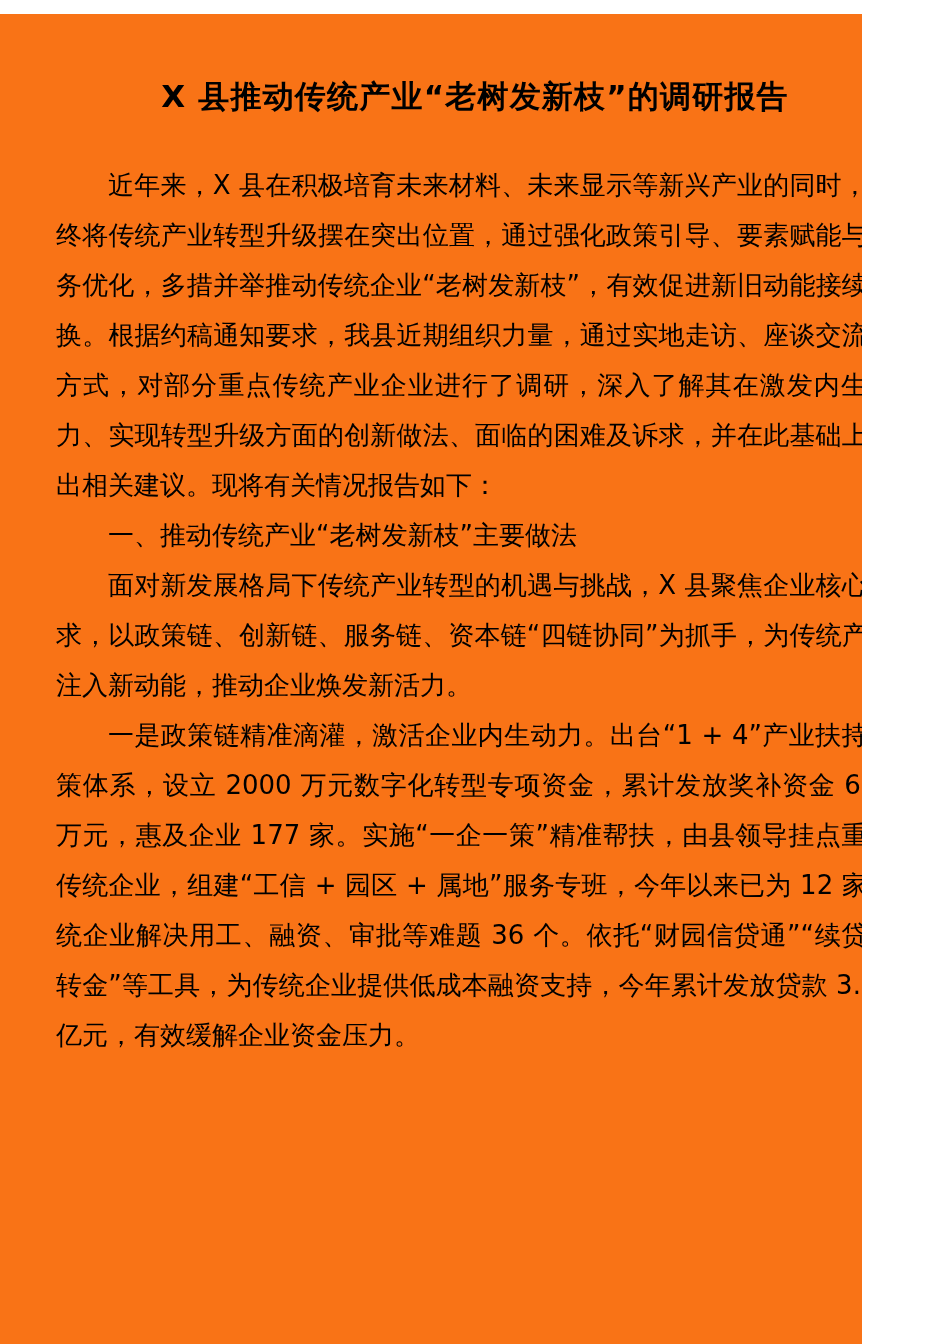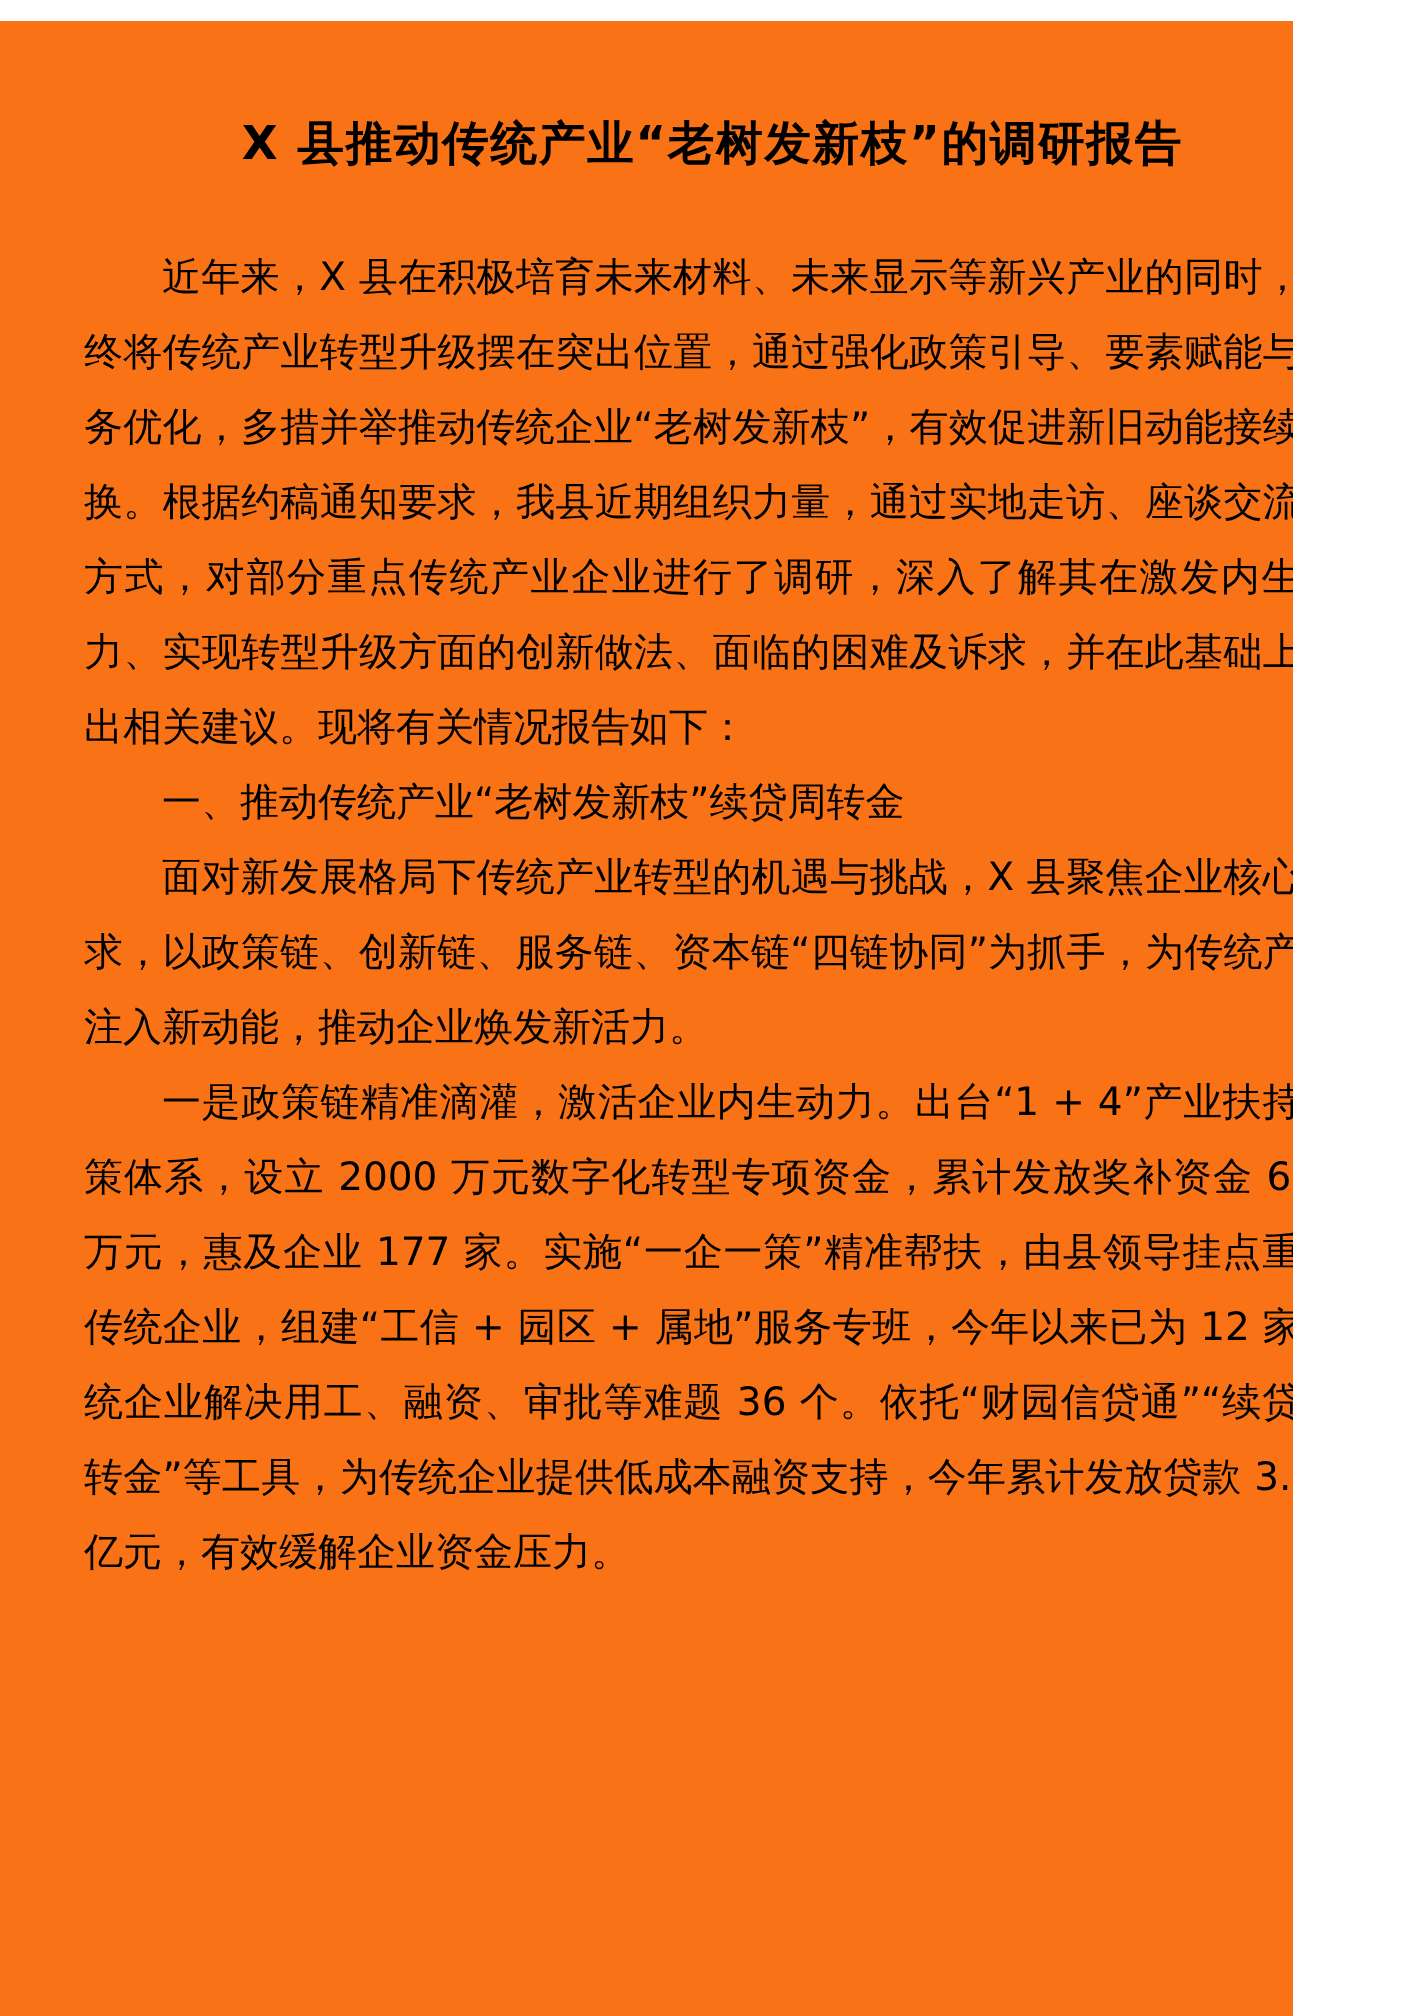--- a/index.html
+++ b/index.html
@@ -62,21 +62,21 @@
 
 <div class="page">
   <div class="content">
 
     <h1 class="doc-title">X 县推动传统产业“老树发新枝”的调研报告</h1>
 
     <div class="gap-after-title"></div>
 
     <p class="para indent">近年来，X 县在积极培育未来材料、未来显示等新兴产业的同时，始终将传统产业转型升级摆在突出位置，通过强化政策引导、要素赋能与服务优化，多措并举推动传统企业“老树发新枝”，有效促进新旧动能接续转换。根据约稿通知要求，我县近期组织力量，通过实地走访、座谈交流等方式，对部分重点传统产业企业进行了调研，深入了解其在激发内生动力、实现转型升级方面的创新做法、面临的困难及诉求，并在此基础上提出相关建议。现将有关情况报告如下：</p>
 
-    <p class="para indent">一、推动传统产业“老树发新枝”续贷周转金</p>
+    <p class="para indent">一、推动传统产业“老树发新枝”主要做法</p>
 
     <p class="para indent">面对新发展格局下传统产业转型的机遇与挑战，X 县聚焦企业核心需求，以政策链、创新链、服务链、资本链“四链协同”为抓手，为传统产业注入新动能，推动企业焕发新活力。</p>
 
     <p class="para indent"><span class="lead-bold">一是</span><span>政策链精准滴灌，激活企业内生动力。出台“1 + 4”产业扶持政策体系，设立 2000 万元数字化转型专项资金，累计发放奖补资金 618 万元，惠及企业 177 家。实施“一企一策”精准帮扶，由县领导挂点重点传统企业，组建“工信 + 园区 + 属地”服务专班，今年以来已为 12 家传统企业解决用工、融资、审批等难题 36 个。依托“财园信贷通”“续贷周转金”等工具，为传统企业提供低成本融资支持，今年累计发放贷款 3.94 亿元，有效缓解企业资金压力。</span></p>
 
 
   </div>
 </div>
 
 </body></html>

